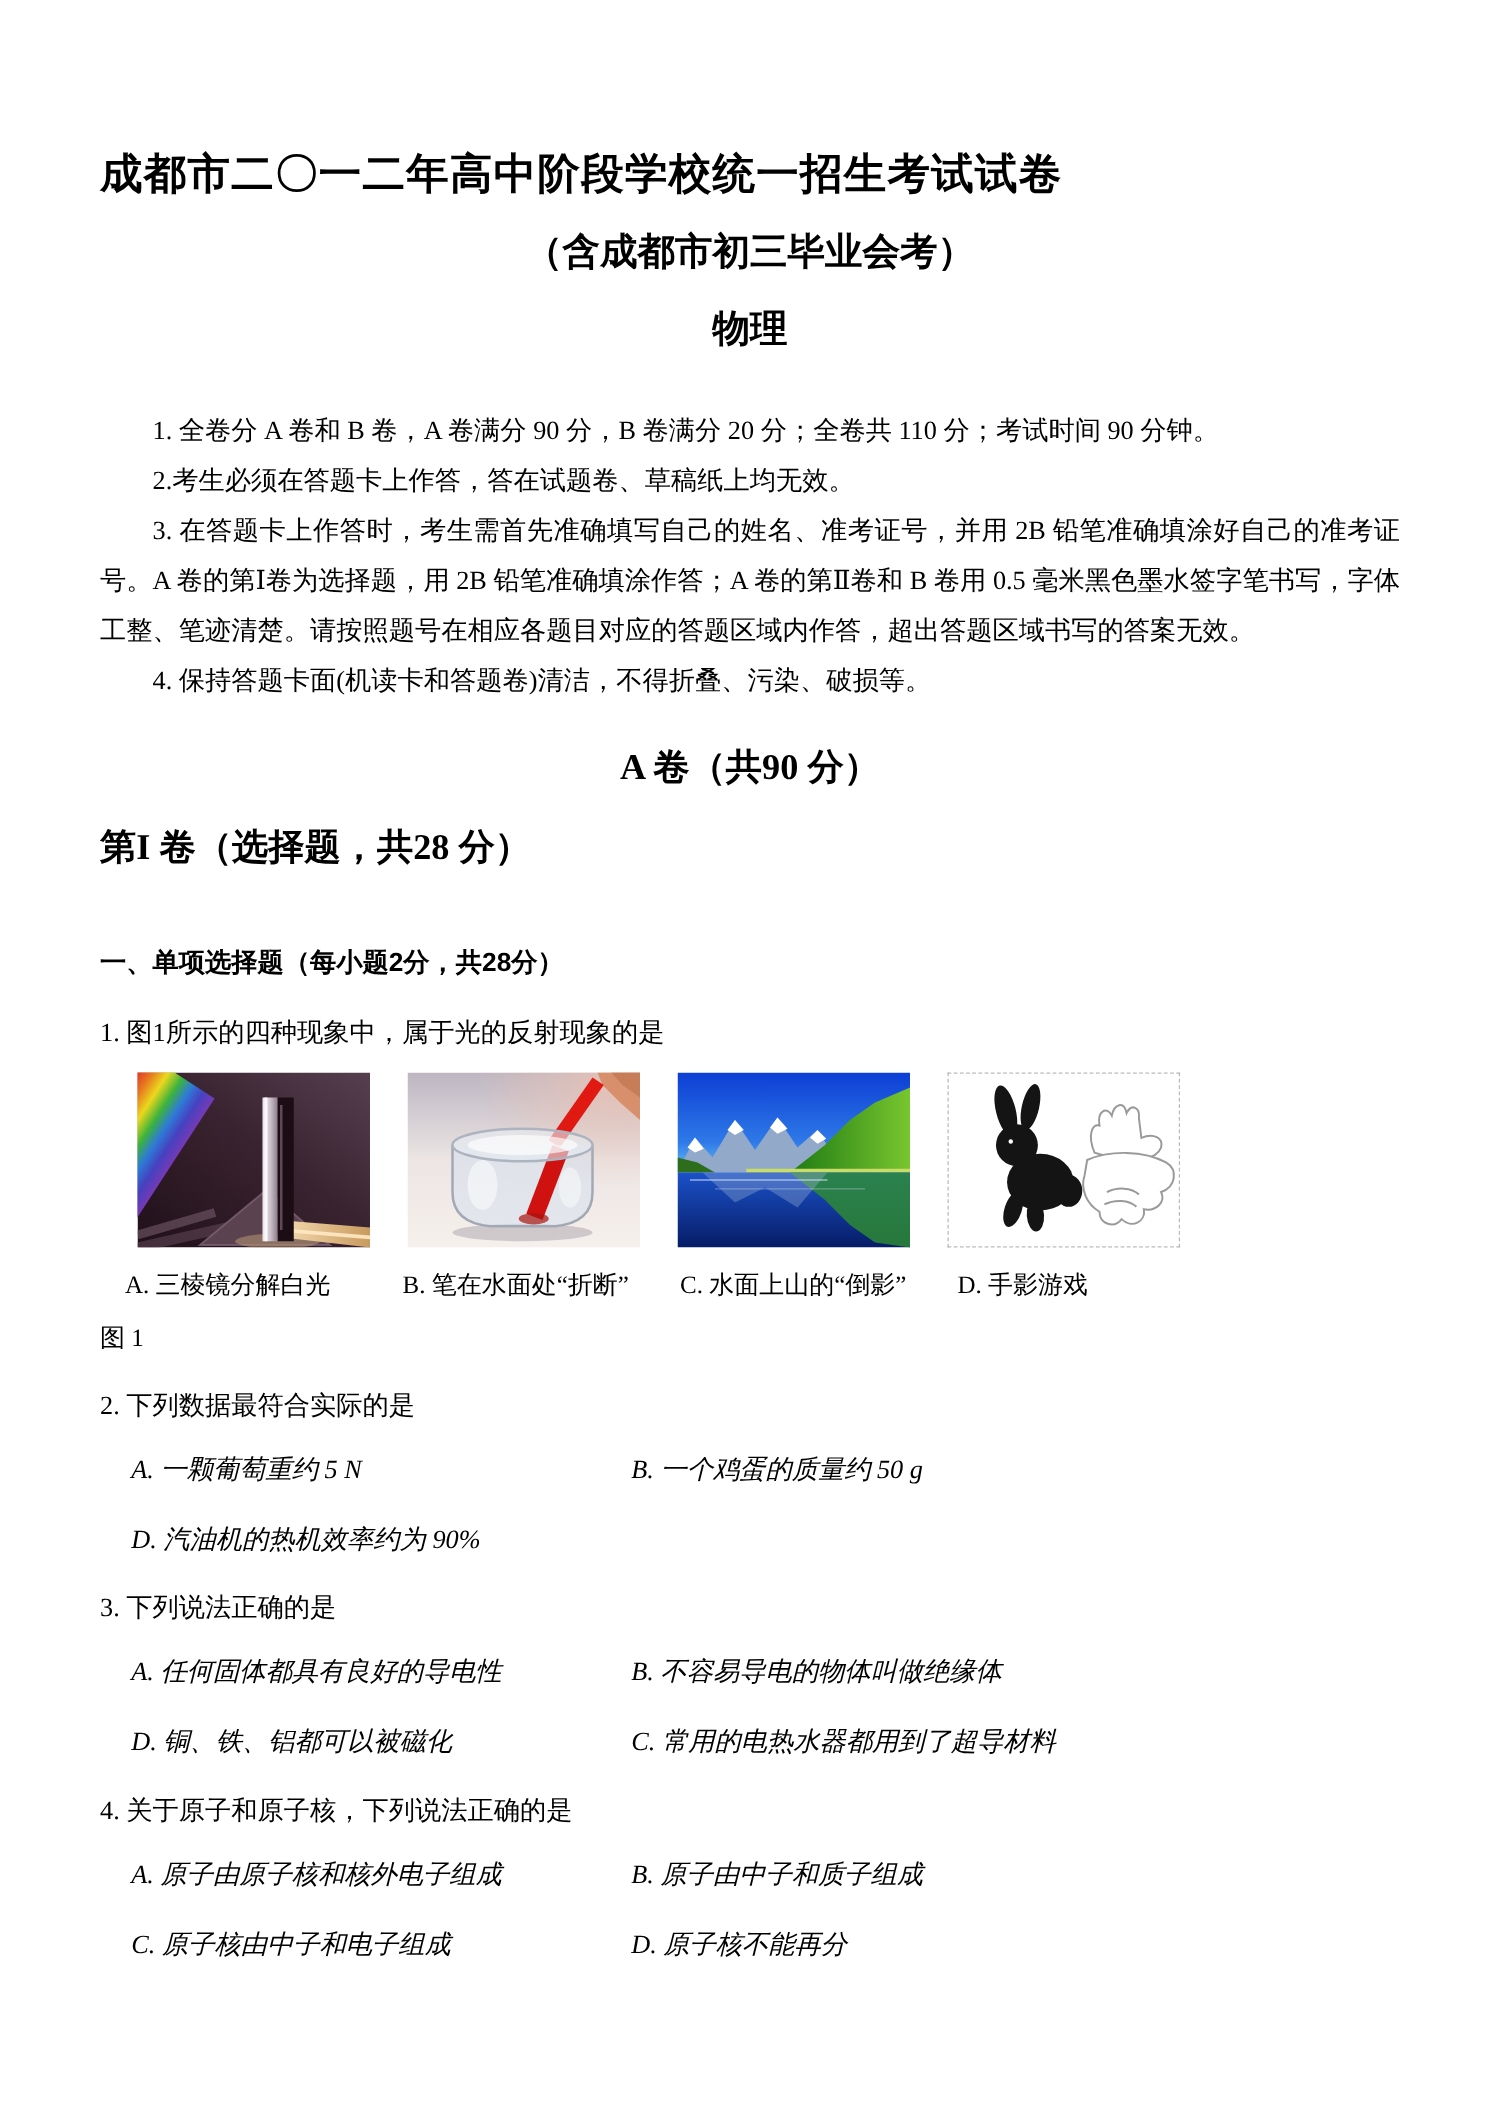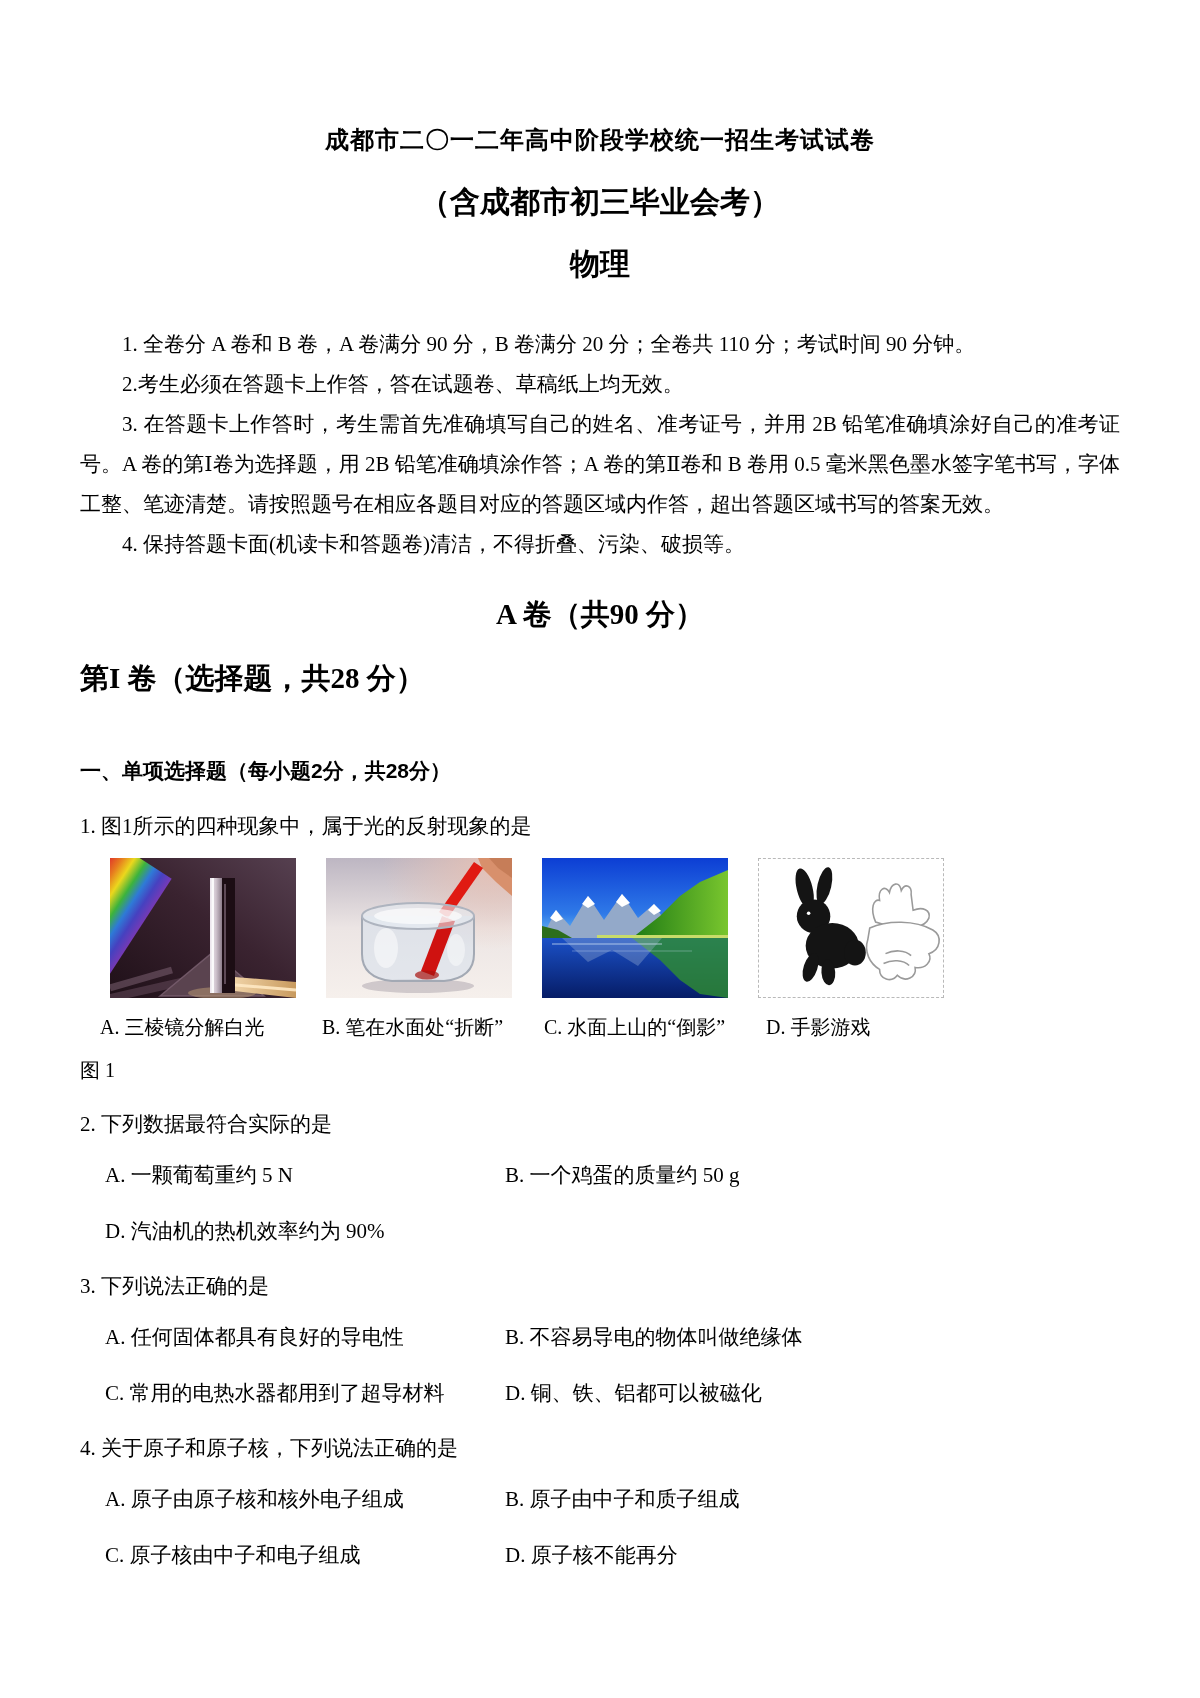--- a/index.html
+++ b/index.html
@@ -2,38 +2,38 @@
 <html><head>
 <meta charset="utf-8">
 <style>
   html,body{margin:0;padding:0;background:#ffffff;}
   .page{
     width:1200px;height:1698px;background:#fff;color:#000;
     font-family:"Liberation Serif","DejaVu Serif",serif;
     position:relative;box-sizing:border-box;padding:118px 80px 0 80px;
     overflow:hidden;
   }
-  .title{font-size:24px;font-weight:bold;text-align:center;margin:0;line-height:44px;letter-spacing:1px;}
+  .title{font-size:34px;font-weight:bold;margin:0;line-height:44px;letter-spacing:1px;}
   .subtitle{font-size:30px;font-weight:bold;text-align:center;margin:20px 0 0 0;line-height:40px;}
   .subject{font-size:30px;font-weight:bold;text-align:center;margin:22px 0 0 0;line-height:40px;}
   .notices{margin-top:40px;}
   .notices p{margin:0;font-size:21px;line-height:40px;text-indent:2em;text-align:justify;}
   .vol-heading{font-size:29px;font-weight:bold;text-align:center;margin:30px 0 0 0;line-height:40px;}
   .part-heading{font-size:29px;font-weight:bold;margin:24px 0 0 0;line-height:40px;}
   .mc-header{font-family:"Liberation Sans","DejaVu Sans",sans-serif;font-size:21px;font-weight:bold;margin:58px 0 0 0;line-height:30px;}
   .stem{font-size:21px;margin:24px 0 0 0;line-height:32px;}
   .fig-row{display:flex;gap:30px;margin:16px 0 0 30px;}
   .fig-box{width:186px;height:140px;position:relative;flex:0 0 auto;}
   .fig-box svg{display:block;width:186px;height:140px;}
   .fig-box.dashed{box-sizing:border-box;border:1px dashed #b9b9b9;background:#fff;}
   .fig-box.dashed svg{width:184px;height:138px;}
   .cap-row{display:flex;gap:30px;margin:16px 0 0 20px;}
   .cap-row span{width:192px;flex:0 0 auto;font-size:20px;text-align:left;white-space:nowrap;}
   .fig-label{text-align:left;font-size:20px;margin:16px 0 0 0;}
-  .opts{display:grid;grid-template-columns:400px auto;margin:20px 0 0 25px;row-gap:26px;font-size:21px;line-height:30px;}
+  .opts{display:grid;grid-template-columns:400px auto;margin:20px 0 0 25px;row-gap:26px;font-size:21px;line-height:30px;font-style:italic;}
   .opts span{white-space:nowrap;}
 </style>
 </head>
 <body>
 
 <div class="page">
 
   <h1 class="title">成都市二〇一二年高中阶段学校统一招生考试试卷</h1>
   <h2 class="subtitle">（含成都市初三毕业会考）</h2>
   <h2 class="subject">物理</h2>
@@ -197,22 +197,22 @@
   <div class="opts">
     <span>A. 一颗葡萄重约 5 N</span>
     <span>B. 一个鸡蛋的质量约 50 g</span>
     <span>D. 汽油机的热机效率约为 90%</span>
   </div>
 
   <p class="stem"><span>3.</span> <span>下列说法正确的是</span></p>
   <div class="opts">
     <span>A. 任何固体都具有良好的导电性</span>
     <span>B. 不容易导电的物体叫做绝缘体</span>
+    <span>D. 铜、铁、铝都可以被磁化</span>
     <span>C. 常用的电热水器都用到了超导材料</span>
-    <span>D. 铜、铁、铝都可以被磁化</span>
   </div>
 
   <p class="stem"><span>4.</span> <span>关于原子和原子核，下列说法正确的是</span></p>
   <div class="opts">
     <span>A. 原子由原子核和核外电子组成</span>
     <span>B. 原子由中子和质子组成</span>
     <span>C. 原子核由中子和电子组成</span>
     <span>D. 原子核不能再分</span>
   </div>
 

